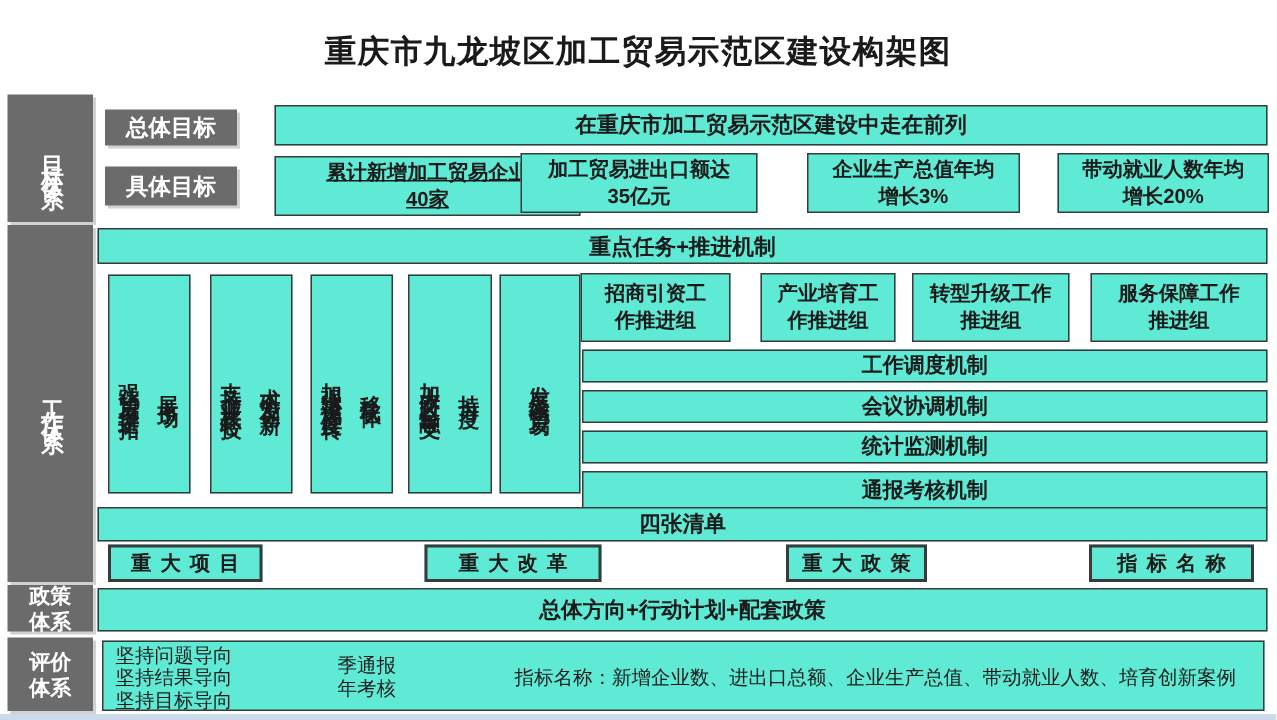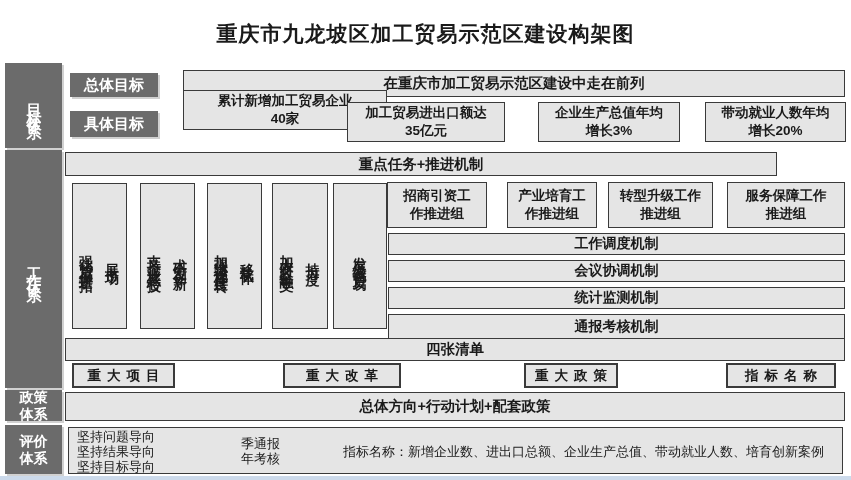--- a/index.html
+++ b/index.html
@@ -15,21 +15,21 @@
   .gray{
     position:absolute;background:#6b6b6b;color:#ffffff;font-weight:bold;
     display:flex;align-items:center;justify-content:center;text-align:center;
     box-shadow:2px 2px 0 rgba(0,0,0,0.18);white-space:pre-line;
   }
   .gray .vt{writing-mode:vertical-lr;letter-spacing:7px;font-size:15px;}
   .gray.h2{font-size:14px;line-height:17px;}
   .glabel{font-size:15px;}
   
   .box{
-    position:absolute;background:#e5e5e5;border:1.4px solid #3a3a3a;
+    position:absolute;background:#5eead4;border:1.4px solid #3a3a3a;
     display:flex;align-items:center;justify-content:center;text-align:center;
     font-weight:bold;white-space:pre-line;box-sizing:border-box;
   }
   .banner{font-size:14.5px;}
   .goal{font-size:13.5px;line-height:18px;}
   .task span{
     writing-mode:vertical-lr;letter-spacing:4px;line-height:26px;
     white-space:pre-line;font-size:14px;padding-top:3px;
   }
   .group{font-size:13.5px;line-height:18px;}
@@ -58,30 +58,30 @@
   </div>
   <div class="gray h2" style="left:5px;top:425px;width:57px;height:49px;">
     <span>评价
 体系</span>
   </div>
 
   <div class="gray glabel" style="left:70px;top:73px;width:88px;height:24px;">总体目标</div>
   <div class="box banner" style="left:183px;top:70px;width:662px;height:27px;">在重庆市加工贸易示范区建设中走在前列</div>
 
   <div class="gray glabel" style="left:70px;top:111px;width:88px;height:26px;">具体目标</div>
-  <div class="box goal" style="left:183px;top:90px;width:204px;height:40px;">累计新增加工贸易企业
+  <div class="box goal" style="left:183px;top:104px;width:204px;height:40px;text-decoration:underline;">累计新增加工贸易企业
 40家</div>
   <div class="box goal" style="left:347px;top:102px;width:158px;height:40px;">加工贸易进出口额达
 35亿元</div>
   <div class="box goal" style="left:538px;top:102px;width:142px;height:40px;">企业生产总值年均
 增长3%</div>
   <div class="box goal" style="left:705px;top:102px;width:141px;height:40px;">带动就业人数年均
 增长20%</div>
 
-  <div class="box banner" style="left:65px;top:152px;width:712px;height:24px;">重点任务+推进机制</div>
+  <div class="box banner" style="left:65px;top:152px;width:780px;height:24px;">重点任务+推进机制</div>
 
   <div class="box task" style="left:72px;top:183px;width:55px;height:146px;">
     <span>强化贸易促进拓
 展市场</span>
   </div>
   <div class="box task" style="left:140px;top:183px;width:55px;height:146px;">
     <span>支持企业核心技
 术研发创新</span>
   </div>
   <div class="box task" style="left:207px;top:183px;width:55px;height:146px;">
@@ -116,20 +116,20 @@
   <div class="box major" style="left:283px;top:363px;width:118px;height:25px;">重大改革</div>
   <div class="box major" style="left:524px;top:363px;width:94px;height:25px;font-family:Liberation Mono, monospace;">重大政策</div>
   <div class="box major" style="left:726px;top:363px;width:110px;height:25px;">指标名称</div>
 
   <div class="box banner" style="left:65px;top:392px;width:780px;height:29px;">总体方向+行动计划+配套政策</div>
 
   <div class="box evalbox" style="left:68px;top:427px;width:775px;height:47px;">
     <div class="cluster" style="left:8px;top:1px;">坚持问题导向
 坚持结果导向
 坚持目标导向</div>
-    <div class="cluster" style="left:172px;top:8px;">季通报
+    <div class="cluster" style="left:156px;top:8px;">季通报
 年考核</div>
     <div class="cluster" style="left:274px;top:16px;">指标名称：新增企业数、进出口总额、企业生产总值、带动就业人数、培育创新案例</div>
   </div>
 
   <div class="strip" style="top:476px;height:4px;"></div>
 
 </div>
 
 </body></html>

